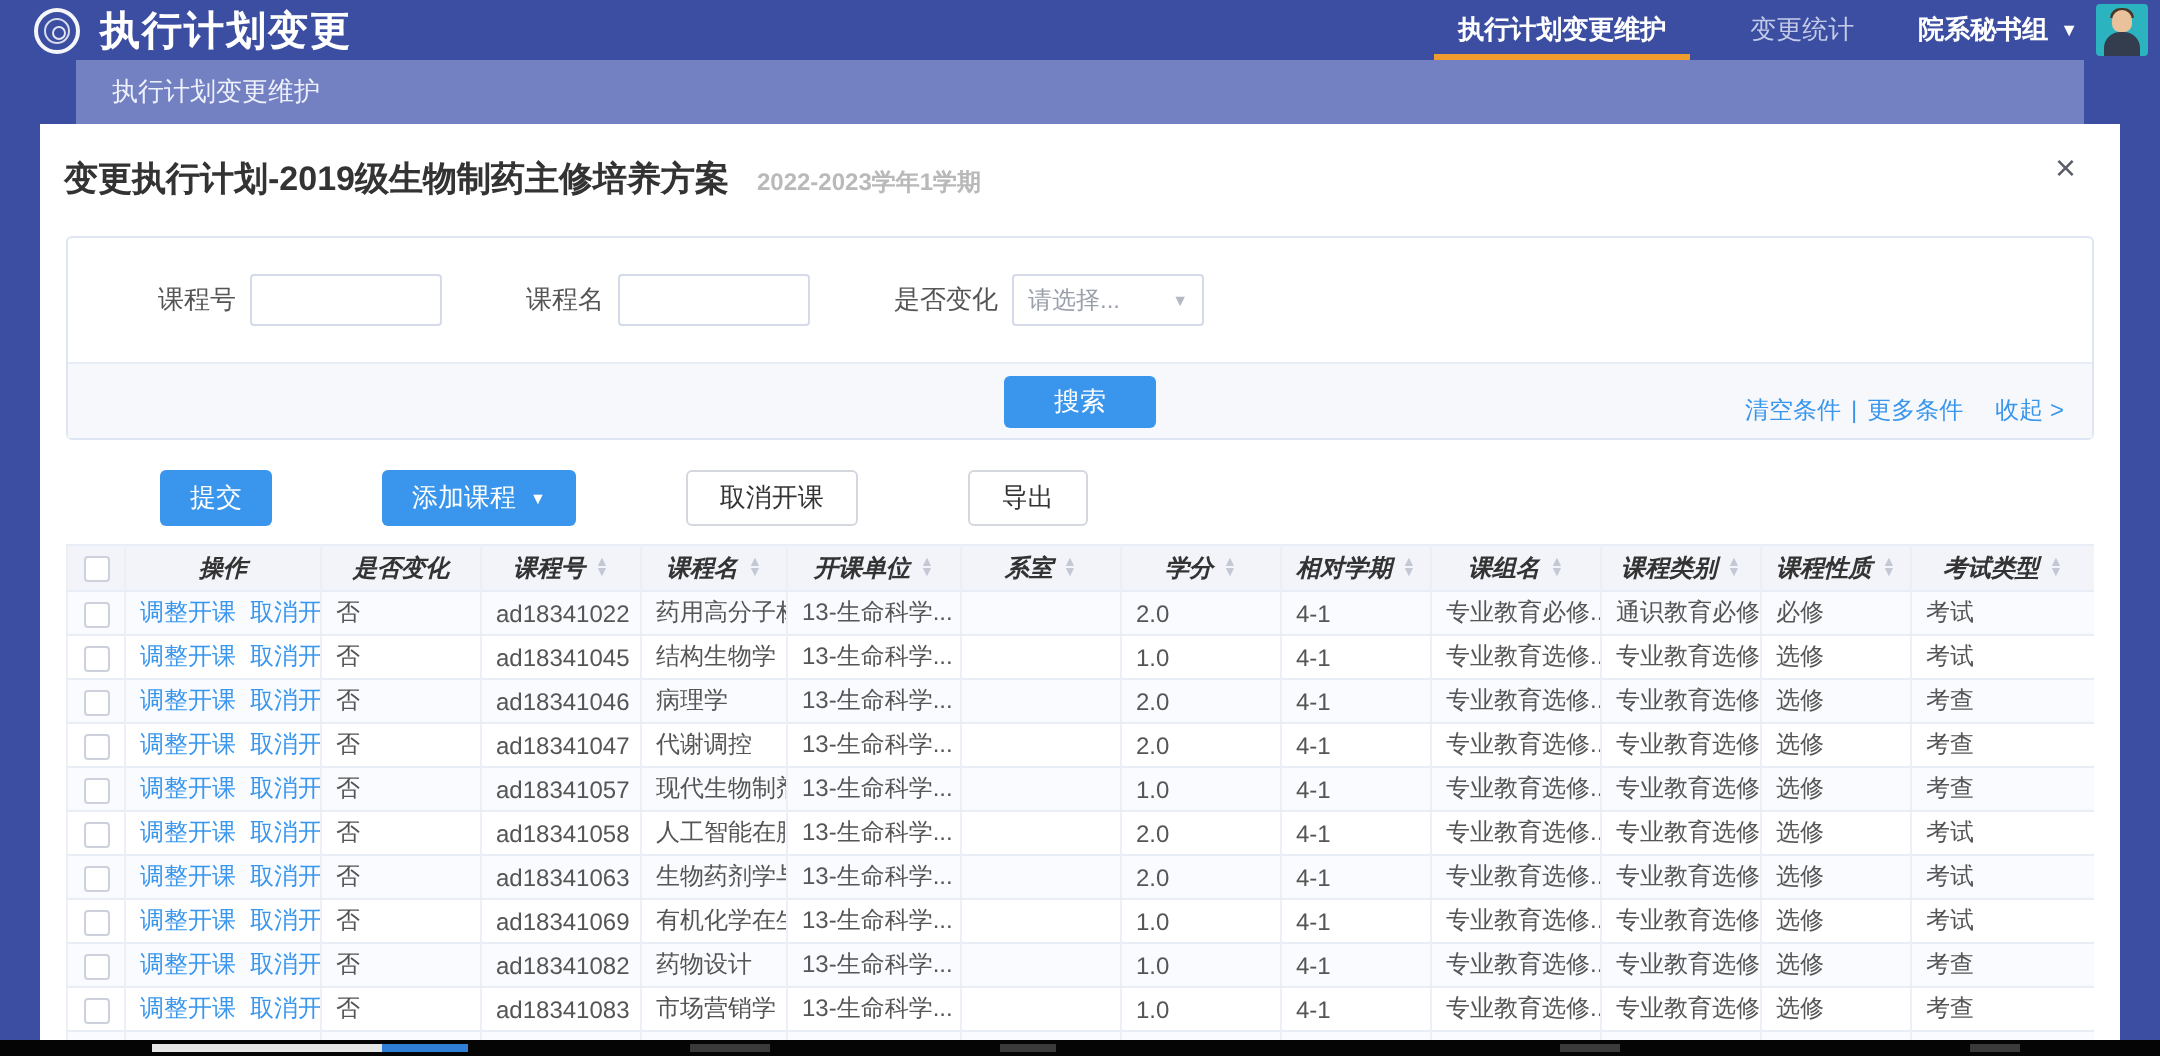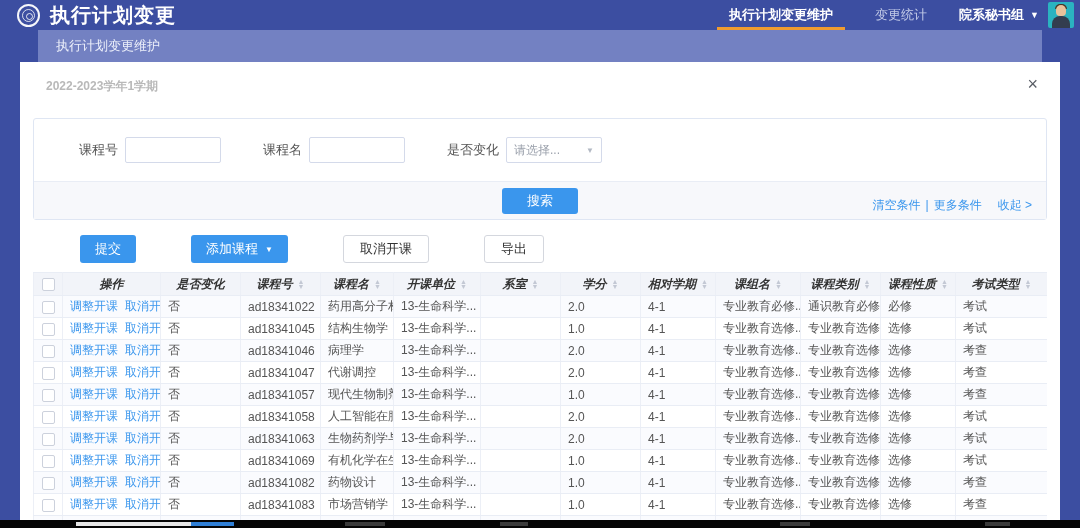--- a/index.html
+++ b/index.html
@@ -103,20 +103,21 @@
     </span>
   </div>
 </div>
 
 <div class="subnav">
   <span class="breadcrumb">执行计划变更维护</span>
 </div>
 
 <div class="panel">
   <div class="panel-title-row">
+    <span class="panel-title">变更执行计划-2019级生物制药主修培养方案</span>
     <span class="panel-term">2022-2023学年1学期</span>
   </div>
   <span class="close-btn">×</span>
 
   <div class="filter-box">
     <div class="filter-fields">
         <div class="filter-item">
           <label class="f-label">课程号</label>
           <input class="f-input" style="">
         </div>

